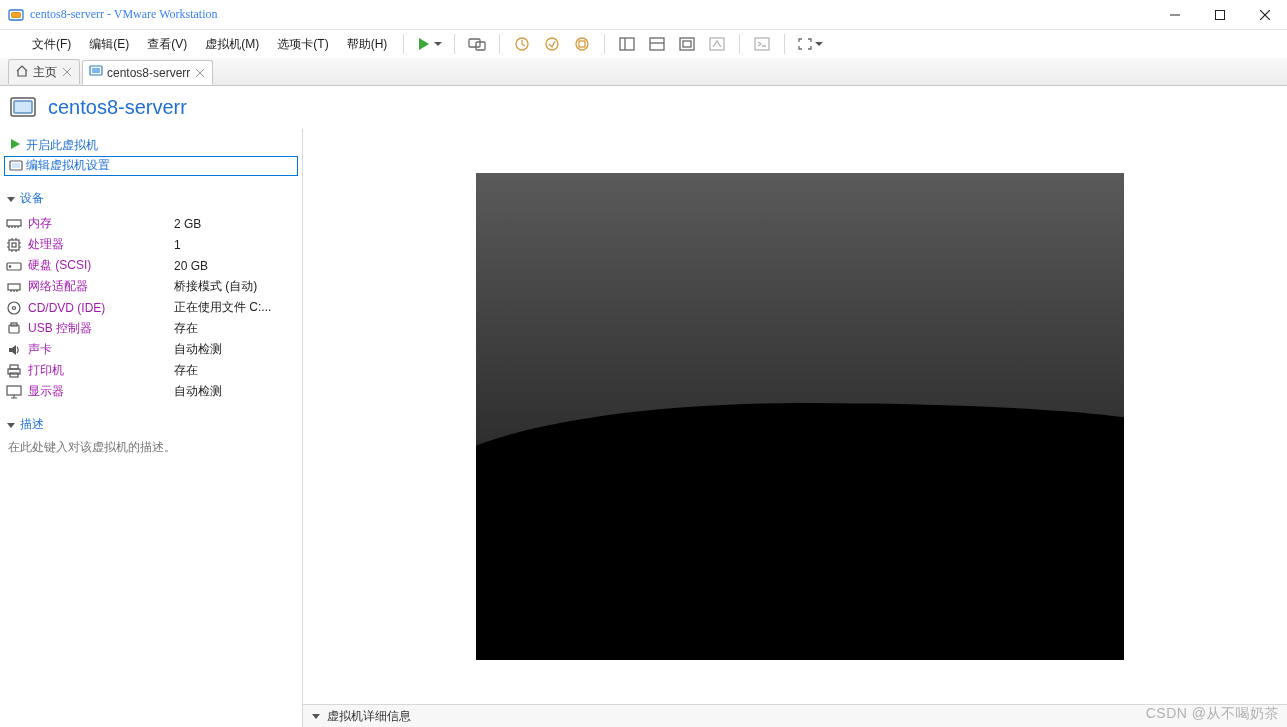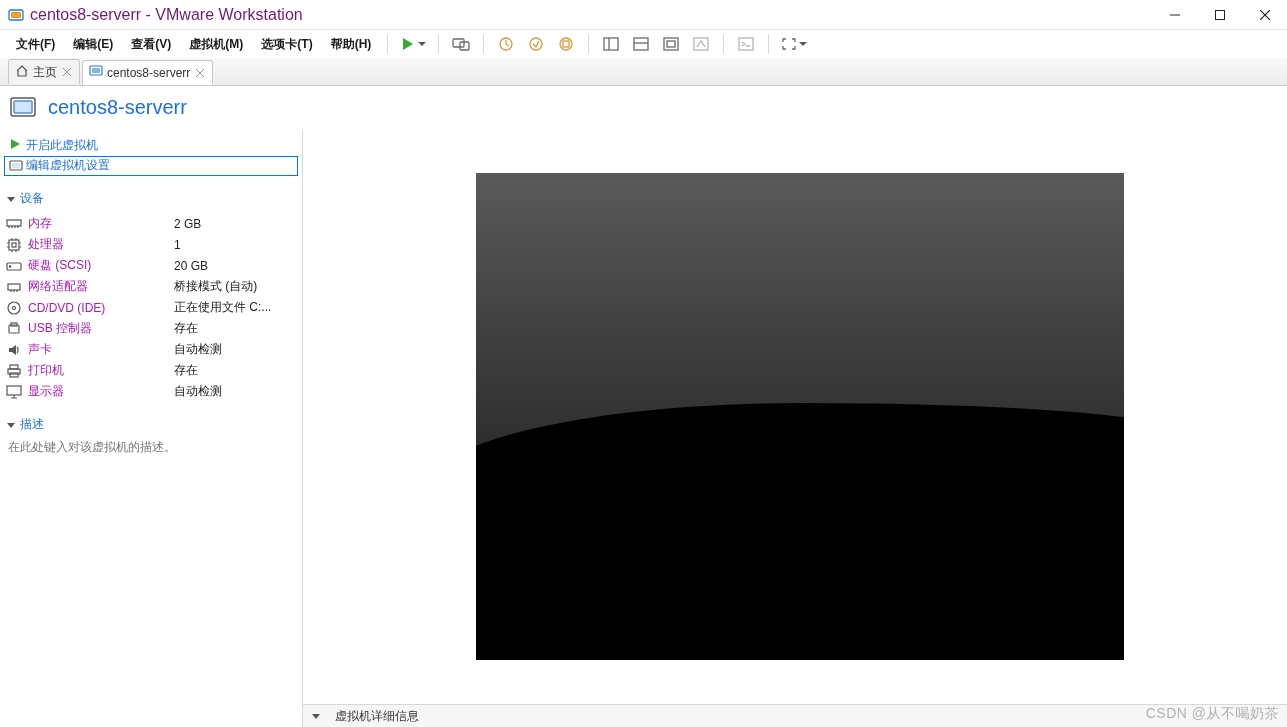--- a/index.html
+++ b/index.html
@@ -22,39 +22,39 @@
     border-bottom: 1px solid #e6e6e6;
     padding-left: 8px;
     background: #ffffff;
   }
   .titlebar .app-icon {
     width: 16px; height: 16px;
     margin-right: 6px;
   }
   .titlebar .title-text {
     flex: 1;
-    font-size: 16px;
-    color: #701a75;
+    font-size: 12px;
+    color: #3b82f6;
+    font-family: Liberation Serif, serif;
   }
   .window-controls { display: flex; }
   .window-controls .wc {
     width: 45px; height: 30px;
     display: flex; align-items: center; justify-content: center;
     color: #333;
   }
   .window-controls .wc svg { stroke: #222; }
 
   
   .menubar {
     height: 28px;
     display: flex;
     align-items: center;
-    padding-left: 8px;
+    padding-left: 24px;
     gap: 2px;
-    font-weight: bold;
   }
   .menubar .menu-item {
     padding: 3px 8px;
     font-size: 12px;
     color: #1a1a1a;
   }
   .toolbar-sep {
     width: 1px; height: 20px; background: #d8d8d8;
     margin: 0 6px;
   }
@@ -231,21 +231,21 @@
     position: absolute;
     left: 0; right: 0; bottom: -1px;
     height: 24px;
     border-top: 1px solid #d8d8d8;
     background: #f7f7f7;
     display: flex;
     align-items: center;
     padding-left: 8px;
     font-size: 12px;
     color: #333;
-    gap: 14px;
+    gap: 6px;
   }
 
   .watermark {
     position: absolute;
     right: 8px; bottom: 4px;
     font-size: 14px;
     color: rgba(120,120,120,0.55);
     letter-spacing: 0.5px;
   }
 

